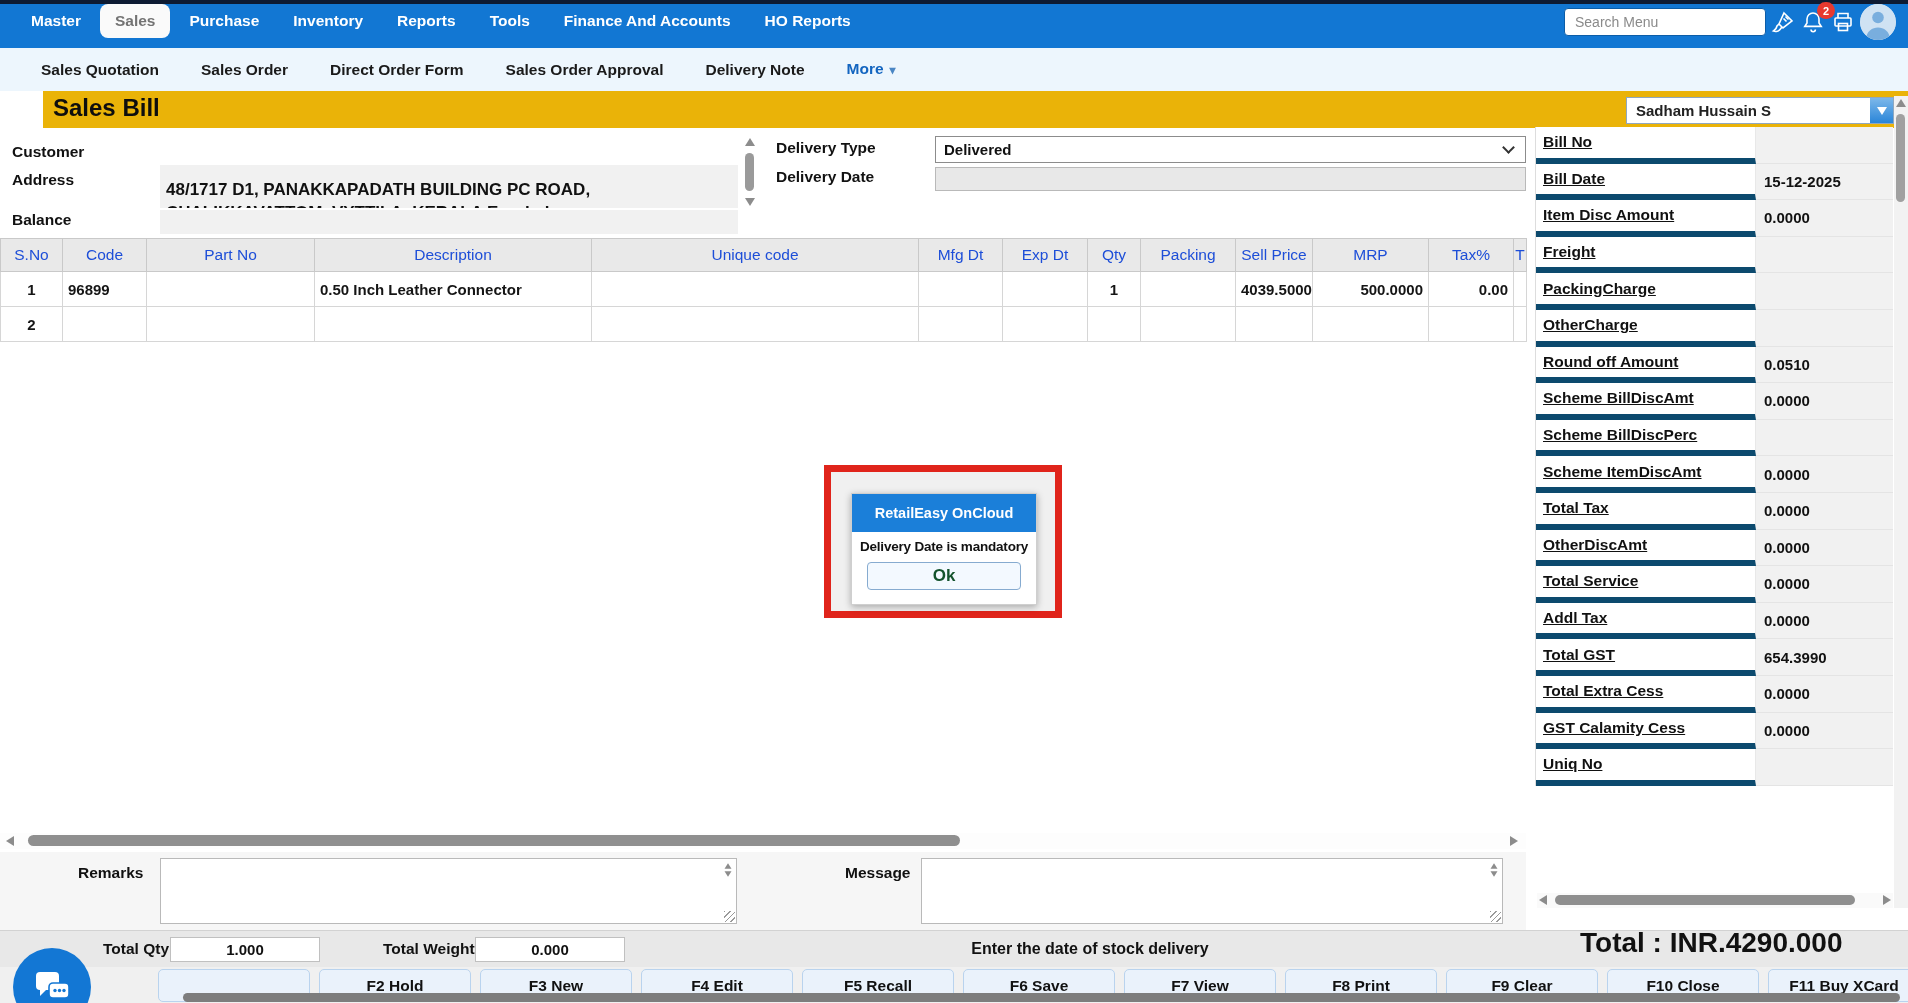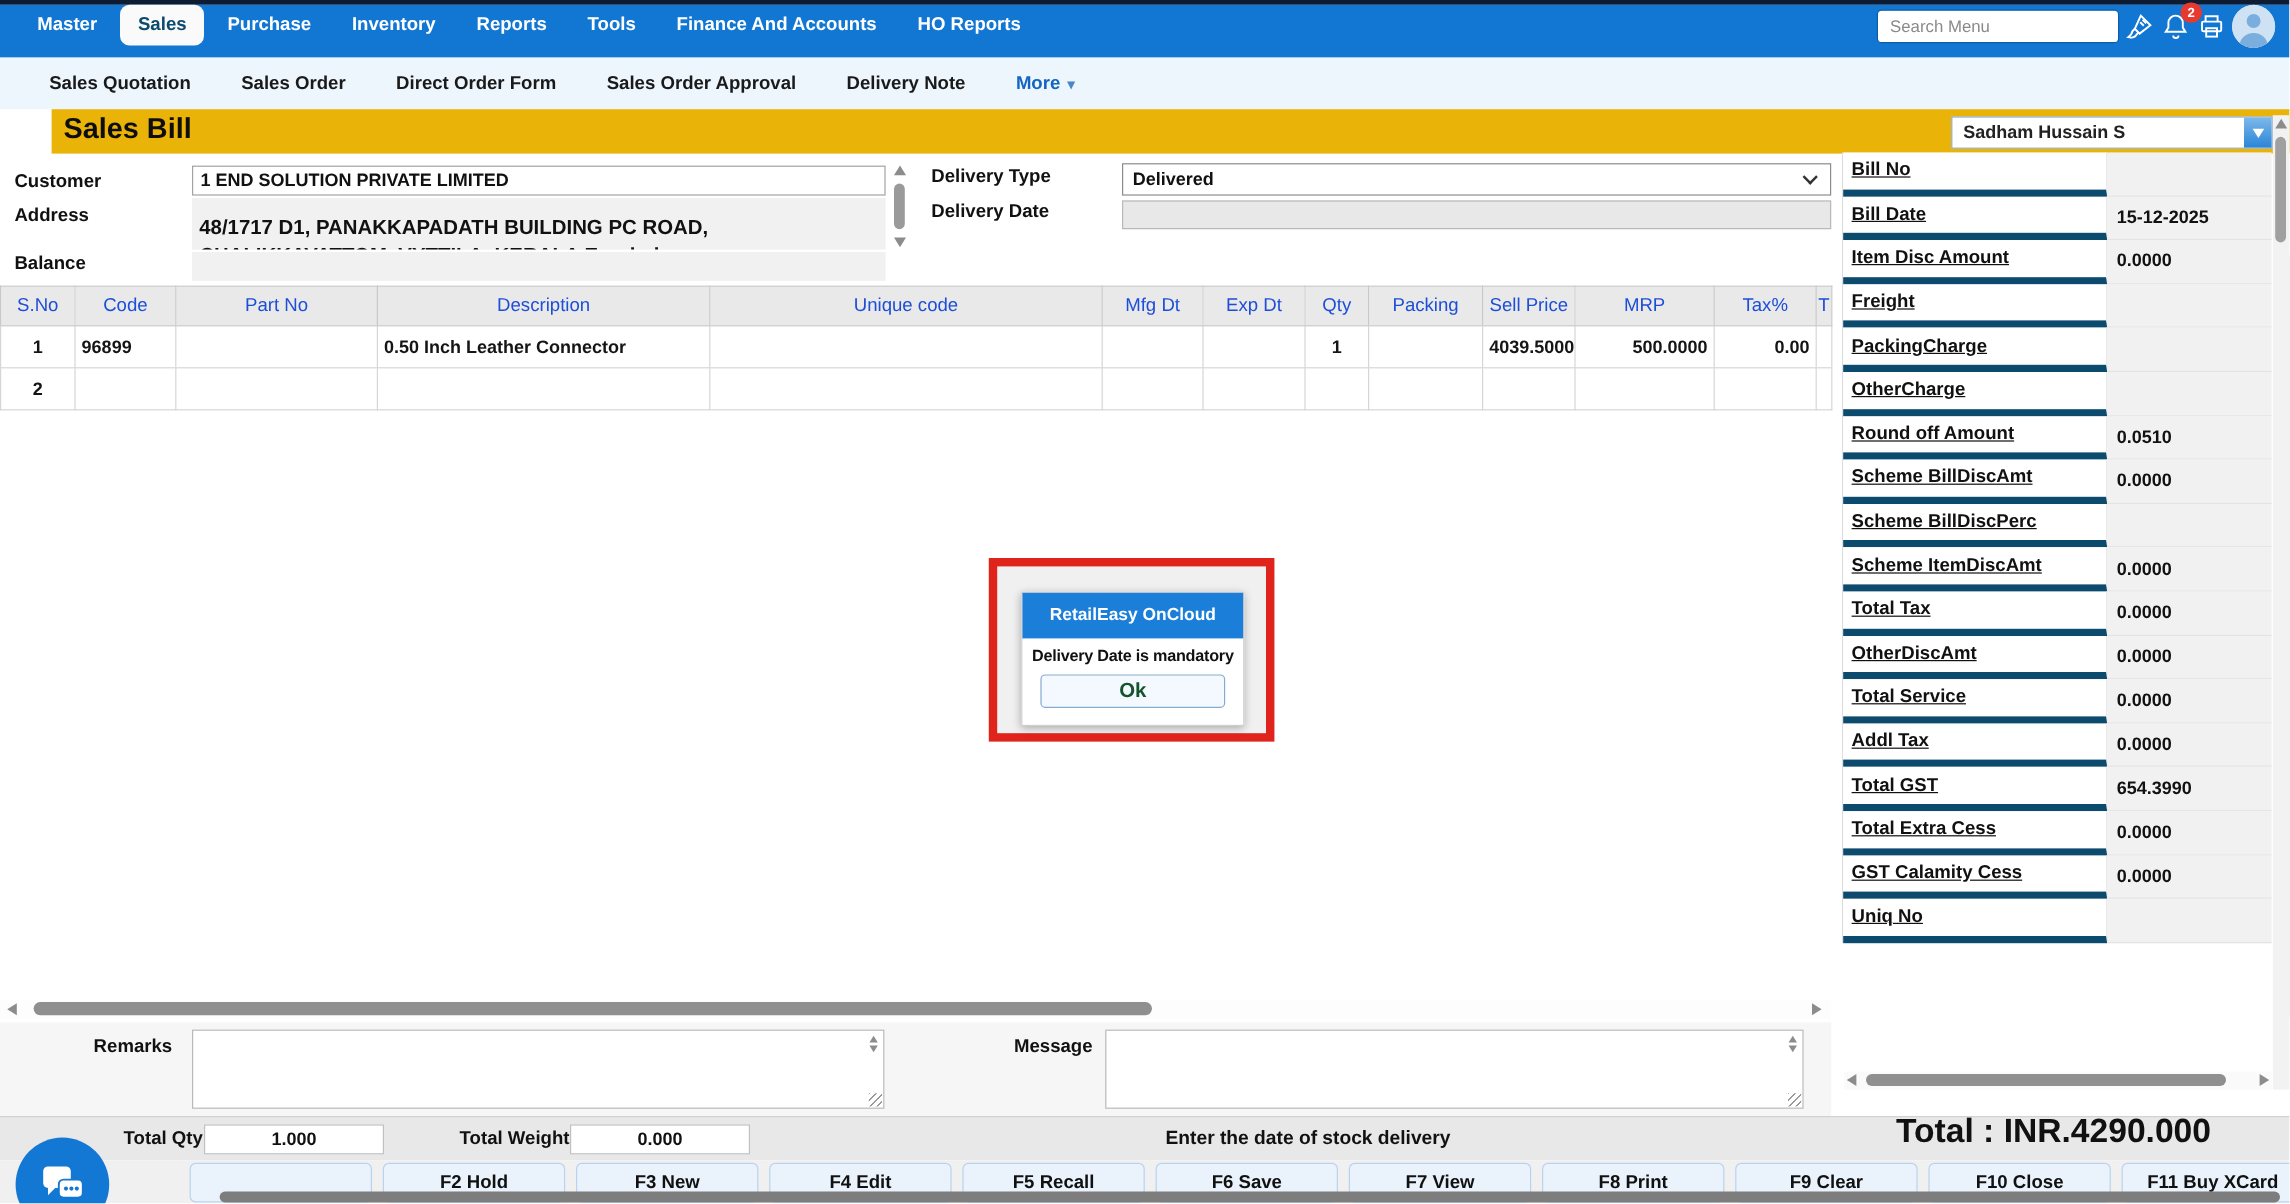--- a/index.html
+++ b/index.html
@@ -12,21 +12,21 @@
   .top-strip { position:absolute; left:0; top:0; width:1908px; height:4px; background:#0d1b33; }
   .topnav {
     position:absolute; left:0; top:4px; width:1908px; height:44px; background:#1277d3;
     display:flex; align-items:flex-start; padding-left:16px;
   }
   .topnav .menu { display:flex; align-items:center; gap:4px; }
   .nav-item {
     color:#fff; font-weight:700; font-size:15.5px; padding:8px 15px; border-radius:8px;
     cursor:pointer; white-space:nowrap; text-decoration:none;
   }
-  .nav-item.active { background:#fafafa; color:#0c4a6e; }
+  .nav-item.active { background:#fafafa; color:#737373; }
   .top-right { margin-left:auto; display:flex; align-items:center; gap:4px; padding-right:12px; }
   .search-box {
     width:202px; height:28px; border:1px solid #0c5da8; border-radius:4px; background:#fff;
     font-family:"Liberation Sans",sans-serif; font-size:14px; padding:0 10px; color:#333; outline:none;
   }
   .search-box::placeholder { color:#8a8a8a; }
   .icon-btn { position:relative; width:26px; height:26px; display:flex; align-items:center; justify-content:center; cursor:pointer; }
   .badge {
     position:absolute; top:-7px; right:-9px; min-width:18px; height:17px; border-radius:9px;
     background:#e8392f; color:#fff; font-size:11px; font-weight:700; display:flex; align-items:center; justify-content:center; padding:0 4px;
@@ -243,21 +243,20 @@
       <span class="sel-arrow">
         <svg width="10" height="8" viewBox="0 0 10 8">
             <path d="M0 0 h10 L5 8 z" fill="#fff"></path>
           </svg>
       </span>
     </div>
     <div class="help-circle">?</div>
   </div>
 
   <div class="flabel" style="left:12px; top:143px;">Customer</div>
-  <input class="customer-input" type="text" value="1 END SOLUTION PRIVATE LIMITED" style="">
   <div class="flabel" style="left:12px; top:171px;">Address</div>
   <div class="address-box">48/1717 D1, PANAKKAPADATH BUILDING PC ROAD, CHALIKKAVATTOM, VYTTILA, KERALA Ernakulam</div>
   <div class="flabel" style="left:12px; top:211px;">Balance</div>
   <div class="balance-box"></div>
   <div class="mini-scroll">
     <span class="tri up"></span>
     <span class="thumb"></span>
     <span class="tri down"></span>
   </div>
 

